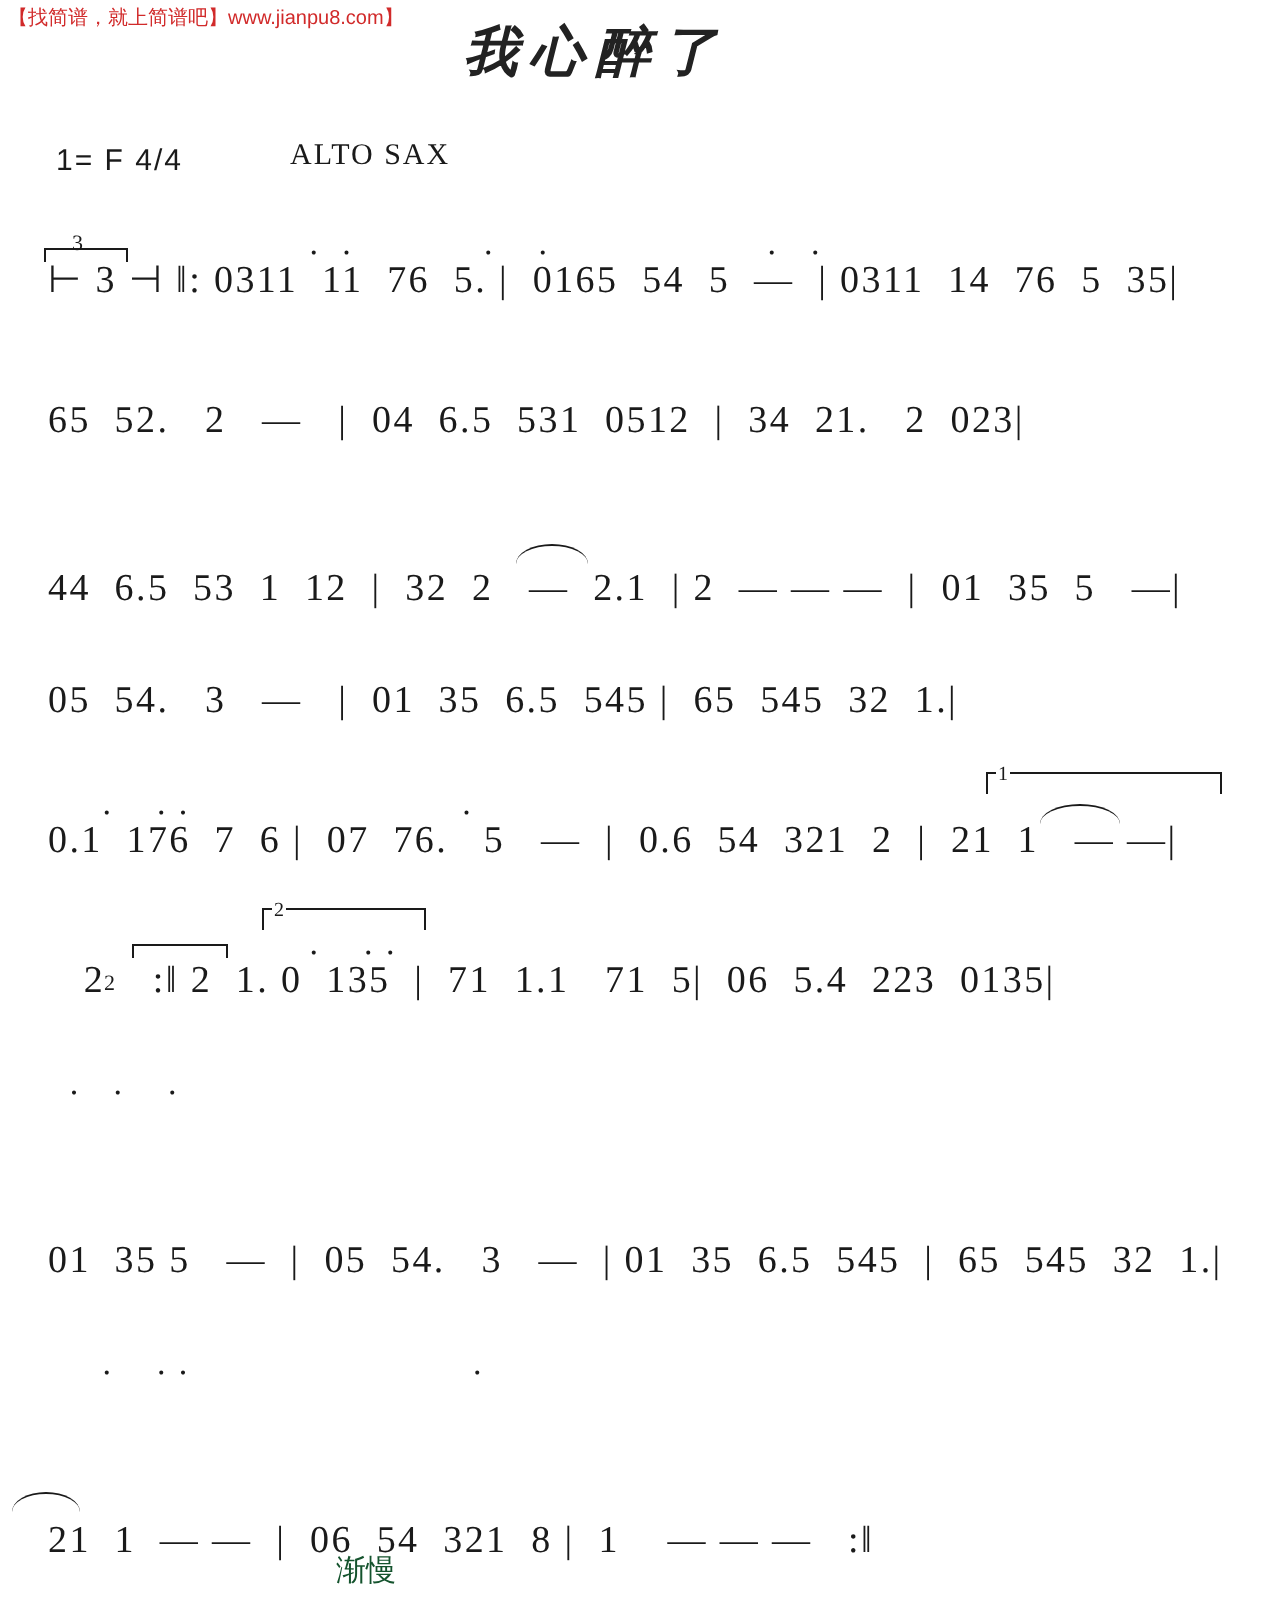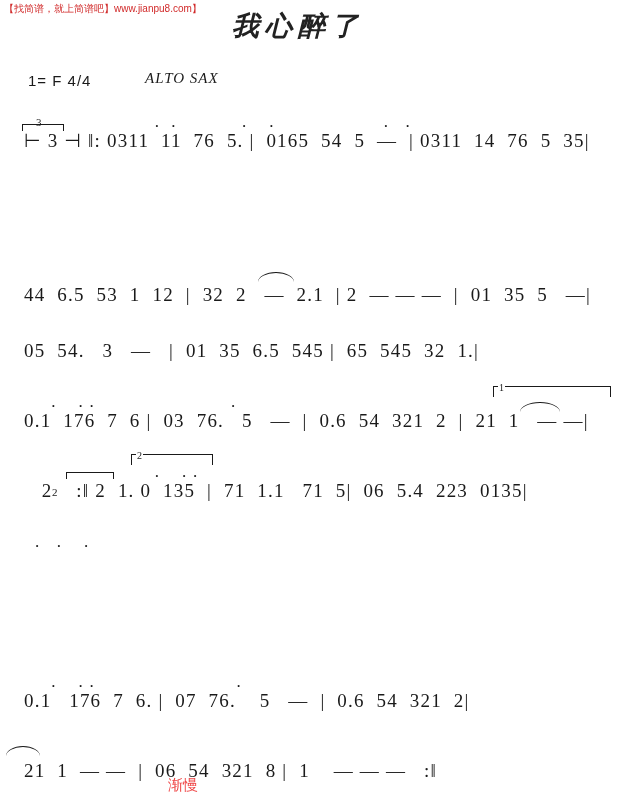--- a/index.html
+++ b/index.html
@@ -52,21 +52,20 @@
     font-size: 15px;
     letter-spacing: 1px;
   }
   #instrument {
     position: absolute;
     left: 145px;
     top: 70px;
     font-family: "Liberation Serif", serif;
     font-size: 15px;
     letter-spacing: 1px;
-    font-style: italic;
   }
 
   
   #staff {
     position: absolute;
     left: 0;
     top: 110px;
     width: 640px;
     height: 690px;
   }
@@ -99,21 +98,21 @@
     color: #1a1a1a;
     height: 12px;
     line-height: 12px;
   }
 
   
   .tempo-mark {
     position: absolute;
     font-family: Liberation Mono, monospace;
     font-size: 15px;
-    color: #ef4444;
+    color: #14532d;
   }
   .slur {
     position: absolute;
     border-top: 1.2px solid #1a1a1a;
     border-radius: 50%/100% 100% 0 0;
     height: 9px;
   }
   .tiebox {
     position: absolute;
     border: 1px solid #1a1a1a;
@@ -154,60 +153,64 @@
 
 <div id="staff">
 
   <div class="sys" style="top:18px;">
     <div class="dots">                        .  .            .    .                    .   .</div>
     <div class="notes">⊢ 3 ⊣ ‖: 0311  11  76  5. |  0165  54  5  —  | 0311  14  76  5  35|</div>
   </div>
 
   <div class="sys" style="top:88px;">
     <div class="dots"></div>
+    <div class="notes">65  52.   2   —   |  04  6.5  531  0512  |  34  21.   2  023|</div>
   </div>
 
   <div class="sys" style="top:172px;">
     <div class="dots"></div>
     <div class="notes">44  6.5  53  1  12  |  32  2   —  2.1  | 2  — — —  |  01  35  5   —|</div>
     <div class="slur" style="left:258px; top:-10px; width:36px;"></div>
   </div>
 
   <div class="sys" style="top:228px;padding-left:46px;">
     <div class="dots"></div>
     <div class="notes">05  54.   3   —   |  01  35  6.5  545 |  65  545  32  1.|</div>
   </div>
 
   <div class="sys" style="top:298px;">
     <div class="dots">     .    . .                         .                                       </div>
-    <div class="notes">0.1  176  7  6 |  03  76.   5   —  |  0.6  54  321  2  |  21  1   — —|</div>
+    <div class="notes">0.1  176  7  6 |  07  76.   5   —  |  0.6  54  321  2  |  21  1   — —|</div>
     <div class="tiebox" style="left:493px; top:-22px; width:116px;">
       <span>1</span>
     </div>
     <div class="slur" style="left:520px; top:-6px; width:40px;"></div>
   </div>
 
   <div class="sys" style="top:368px;">
     <div class="dots">                        .    . .</div>
     <div class="notes">   2    :‖ 2  1. 0  135  |  71  1.1   71  5|  06  5.4  223  0135|</div>
     <div class="tiebox" style="left:131px; top:-24px; width:80px;">
       <span>2</span>
     </div>
     <div class="repline" style="left:66px; top:-6px; width:46px;"></div>
     <div class="rep3" style="left:52px; top:8px;">2</div>
   </div>
 
   <div class="sys" style="top:438px;">
     <div class="dots">  .   .    .</div>
   </div>
 
+  <div class="sys" style="top:508px;">
+    <div class="dots"></div>
+    <div class="notes">01  35 5   —  |  05  54.   3   —  | 01  35  6.5  545  |  65  545  32  1.|</div>
+  </div>
 
   <div class="sys" style="top:578px;">
     <div class="dots">     .    . .                          .</div>
-    <div class="notes">0.1   176  7  6. |  07  76.    5   —  |  0.6  54  321  2|</div>
   </div>
 
   <div class="sys" style="top:648px;">
     <div class="dots"></div>
     <div class="notes">21  1  — —  |  06  54  321  8 |  1    — — —   :‖</div>
     <div class="slur" style="left:6px; top:-12px; width:34px;"></div>
   </div>
 
   <div class="repline" style="left:22px; top:14px; width:40px;"></div>
   <div class="rep3" style="left:36px; top:6px;">3</div>

